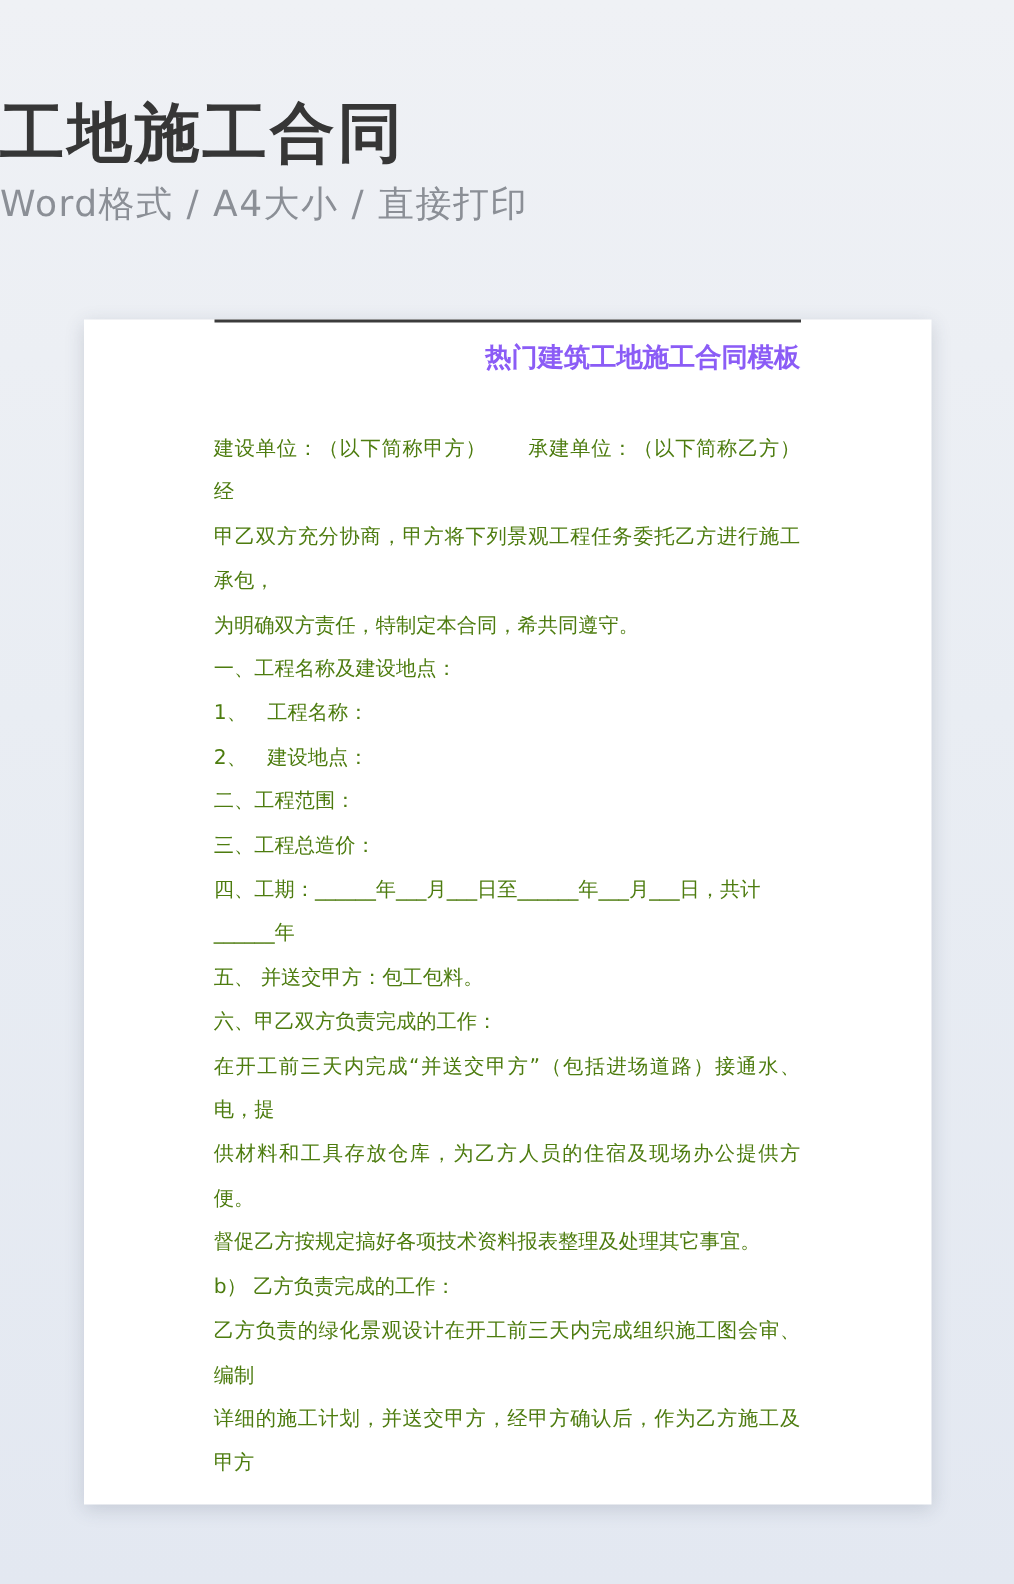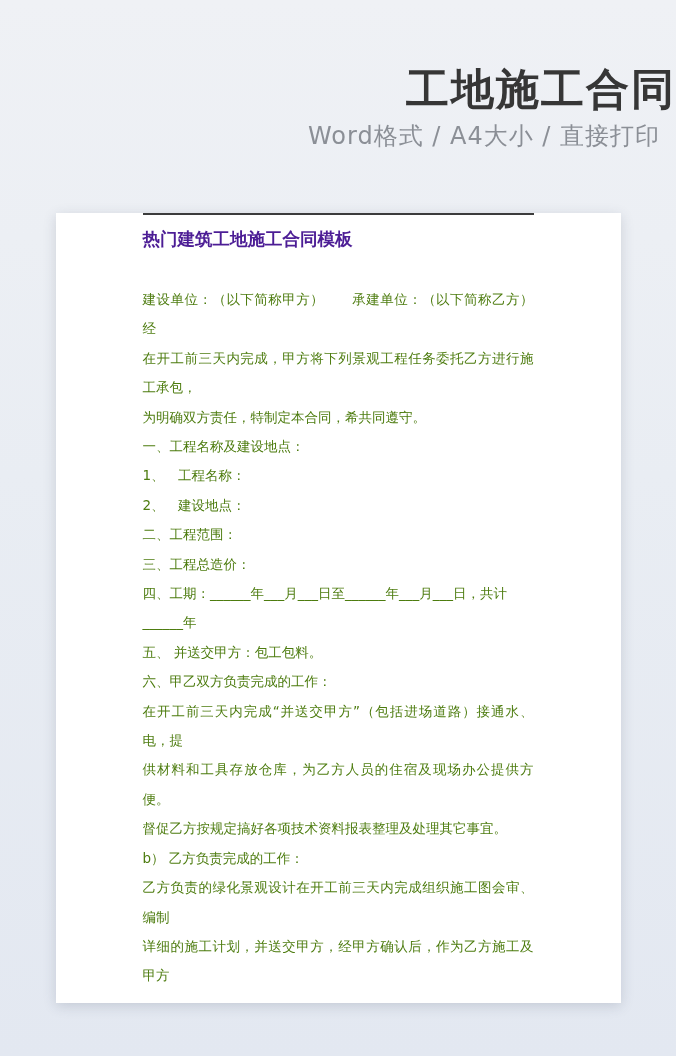--- a/index.html
+++ b/index.html
@@ -4,21 +4,21 @@
 <style>
   html, body { margin: 0; padding: 0; }
   .screen {
     position: relative;
     width: 676px;
     height: 1056px;
     overflow: hidden;
     background: linear-gradient(180deg, #eff1f5 0%, #e9edf3 45%, #e3e8f1 100%);
     font-family: "DejaVu Sans", "Liberation Sans", sans-serif;
   }
-  .hero { text-align: right; padding-top: 66px; }
+  .hero { text-align: left; padding-top: 66px; }
   .hero-title {
     margin: 0;
     font-size: 43px;
     line-height: 1.1;
     font-weight: 700;
     color: #363636;
     letter-spacing: 2px;
   }
   .hero-subtitle {
     margin: 8px 16px 0 0;
@@ -37,25 +37,25 @@
     box-shadow: 0 3px 12px rgba(55, 65, 90, 0.18);
   }
   .doc-rule {
     margin: 61px 0 0 0;
     height: 0;
     border: none;
     border-top: 2px solid #3c3c3c;
   }
   .doc-title {
     margin: 12px 0 0 0;
-    text-align: left;
+    text-align: right;
     font-size: 17.5px;
     line-height: 1.4;
     font-weight: 700;
-    color: #4c1d95;
+    color: #8b5cf6;
   }
   .doc-body { margin-top: 33px; }
   .doc-line {
     font-size: 13.5px;
     line-height: 29.4px;
     color: #4d7c0f;
     white-space: pre-wrap;
     text-align: justify;
   }
 </style>
@@ -67,21 +67,21 @@
   <header class="hero">
     <h1 class="hero-title">工地施工合同</h1>
     <p class="hero-subtitle">Word格式 / A4大小 / 直接打印</p>
   </header>
 
   <section class="doc-sheet">
     <div class="doc-rule"></div>
     <h2 class="doc-title">热门建筑工地施工合同模板</h2>
     <div class="doc-body">
         <div class="doc-line">建设单位：（以下简称甲方）　　承建单位：（以下简称乙方）　　经</div>
-        <div class="doc-line">在开工前三天内完成，甲方将下列景观工程任务委托乙方进行施工承包，</div>
+        <div class="doc-line">甲乙双方充分协商，甲方将下列景观工程任务委托乙方进行施工承包，</div>
         <div class="doc-line">为明确双方责任，特制定本合同，希共同遵守。</div>
         <div class="doc-line">一、工程名称及建设地点：</div>
         <div class="doc-line">1、　工程名称：</div>
         <div class="doc-line">2、　建设地点：</div>
         <div class="doc-line">二、工程范围：</div>
         <div class="doc-line">三、工程总造价：</div>
         <div class="doc-line">四、工期：______年___月___日至______年___月___日，共计</div>
         <div class="doc-line">______年</div>
         <div class="doc-line">五、 并送交甲方：包工包料。</div>
         <div class="doc-line">六、甲乙双方负责完成的工作：</div>

